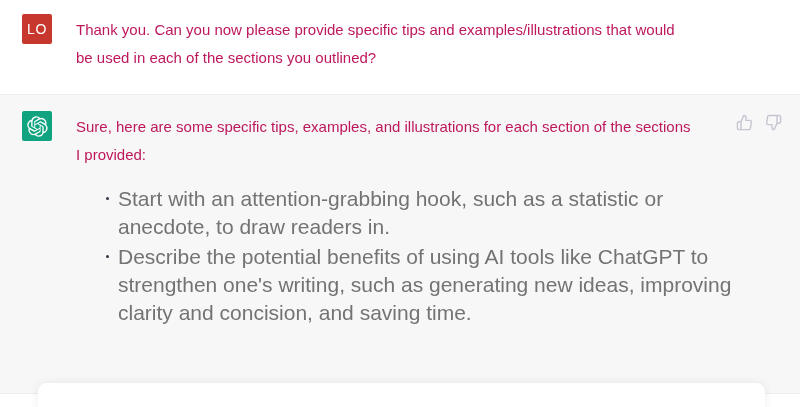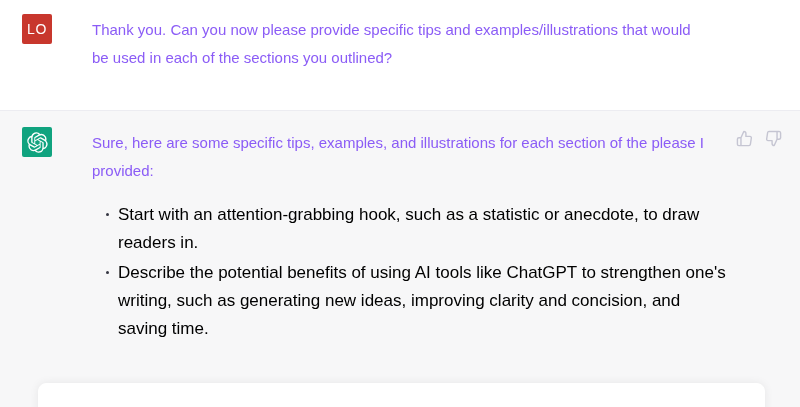--- a/index.html
+++ b/index.html
@@ -74,25 +74,25 @@
   .avatar-assistant svg { display: block; }
 
   .content-col {
     flex: 1 1 auto;
     min-width: 0;
     padding-right: 40px;
     position: relative;
   }
 
   .msg-text {
-    color: #8b5cf6;
+    color: #be185d;
     font-size: 15px;
     line-height: 28px;
     max-width: 616px;
-    margin: 16px;
+    margin: 0;
     word-wrap: break-word;
   }
   .msg-user .msg-text { margin-top: 2px; }
   .msg-assistant .msg-text { margin-top: 2px; }
 
   
   .feedback {
     position: absolute;
     top: 3px;
     right: 18px;
@@ -123,22 +123,22 @@
   ol.outline-list > li {
     padding-left: 6px;
   }
   ol.outline-list > li::marker {
     color: #343541;
   }
 
   ul.tip-list {
     margin: 16px 0 0 0;
     padding-left: 30px;
-    color: #000000;
-    font-size: 17px;
+    color: #737373;
+    font-size: 21px;
     line-height: 28px;
     list-style: none;
   }
   ul.tip-list > li {
     position: relative;
     padding-left: 12px;
     max-width: 616px;
     margin-bottom: 2px;
   }
   ul.tip-list > li::before {
@@ -210,21 +210,21 @@
             <path d="M14 9V5a3 3 0 0 0-3-3l-4 9v11h11.28a2 2 0 0 0 2-1.7l1.38-9a2 2 0 0 0-2-2.3zM7 22H4a2 2 0 0 1-2-2v-7a2 2 0 0 1 2-2h3"></path>
           </svg>
         </button>
         <button class="fb-btn" title="">
           <svg viewBox="0 0 24 24" fill="none" stroke="currentColor" stroke-width="2" stroke-linecap="round" stroke-linejoin="round" aria-hidden="true">
             <path d="M10 15v4a3 3 0 0 0 3 3l4-9V2H5.72a2 2 0 0 0-2 1.7l-1.38 9a2 2 0 0 0 2 2.3zm7-13h2.67A2.31 2.31 0 0 1 22 4v7a2.31 2.31 0 0 1-2.33 2H17"></path>
           </svg>
         </button>
       </div>
 
-      <p class="msg-text">Sure, here are some specific tips, examples, and illustrations for each section of the please I provided:</p>
+      <p class="msg-text">Sure, here are some specific tips, examples, and illustrations for each section of the sections I provided:</p>
 
 
       <ul class="tip-list">
         <li>Start with an attention-grabbing hook, such as a statistic or anecdote, to draw readers in.</li>
         <li>Describe the potential benefits of using AI tools like ChatGPT to strengthen one's writing, such as generating new ideas, improving clarity and concision, and saving time.</li>
       </ul>
 
     </div>
   </div>
 

